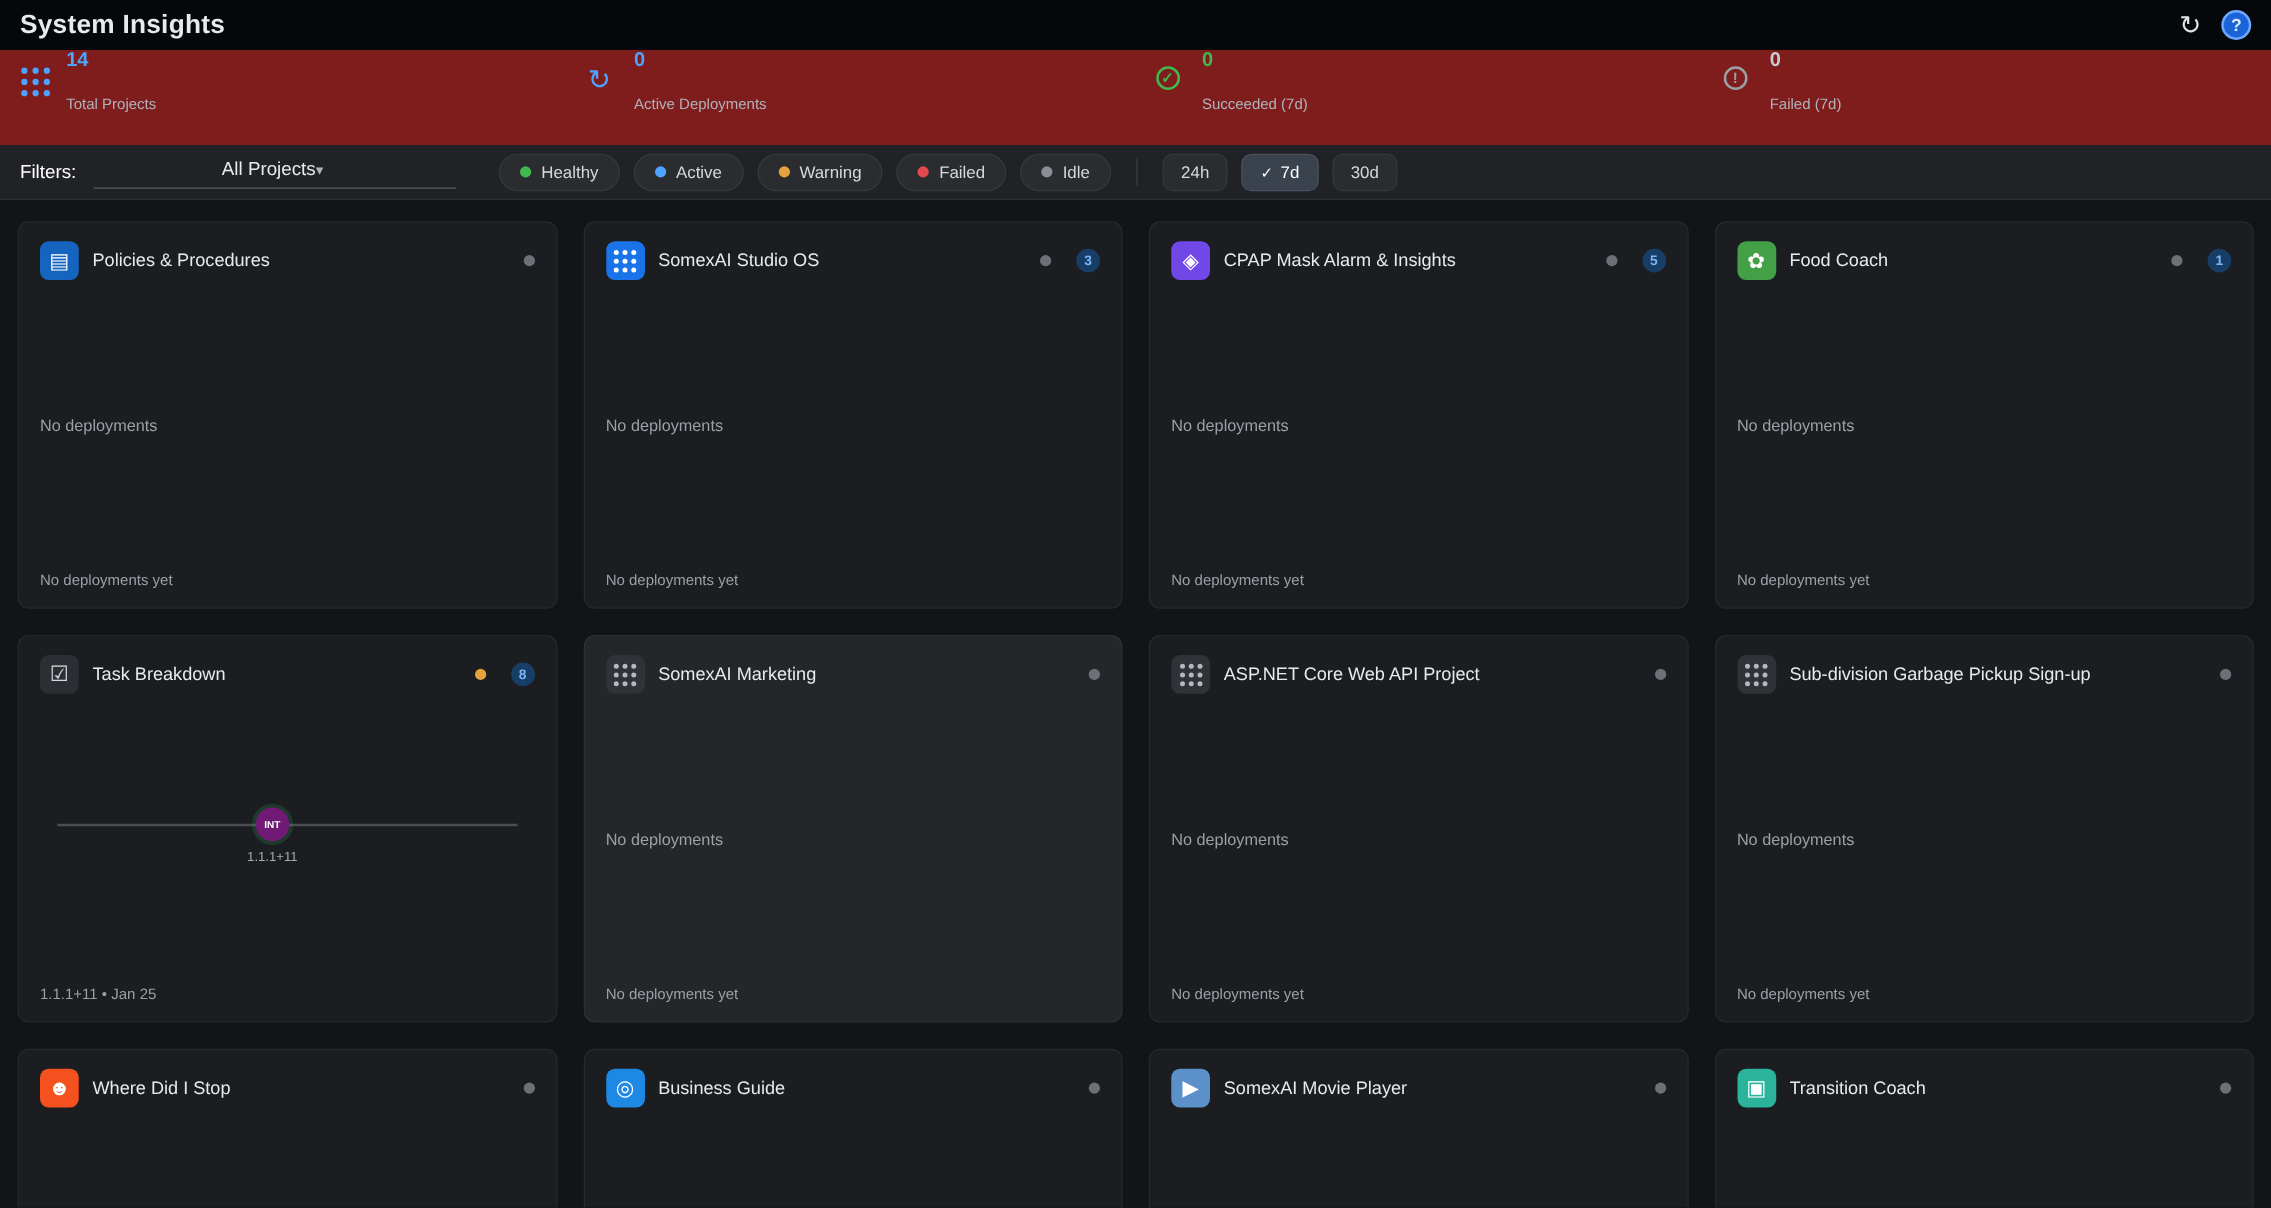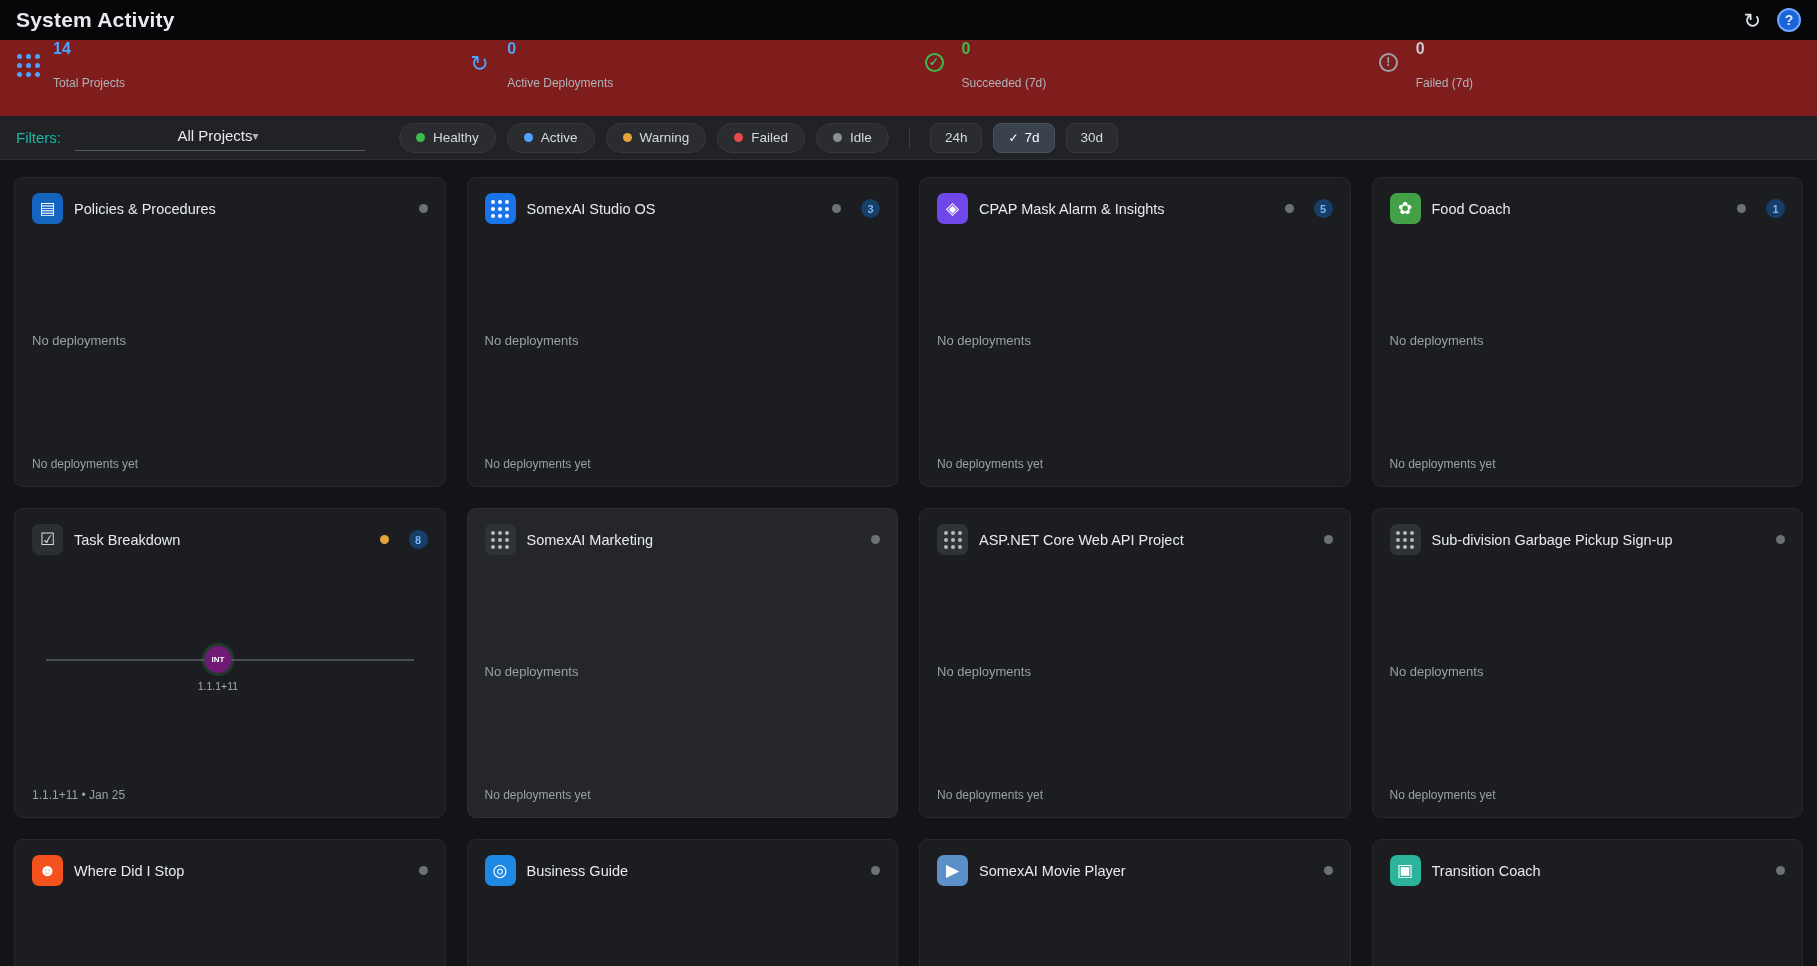--- a/index.html
+++ b/index.html
@@ -49,21 +49,21 @@
     font-size:12px; font-weight:700;
   }
   .stat-col { display:flex; flex-direction:column; }
   .stat-value { font-size:16px; font-weight:700; line-height:1.1; }
   .stat-label { font-size:12px; color:#aeb3b9; margin-top:18px; }
   
   .filters {
     height:44px; background:#202226; border-bottom:1px solid #2d2f33;
     display:flex; align-items:center; padding:0 16px; gap:14px;
   }
-  .filters-label { font-size:15px; color:#14b8a6; }
+  .filters-label { font-size:15px; color:#ffffff; }
   .select {
     width:290px; display:flex; align-items:center; justify-content:center;
     border-bottom:1px solid #5a5e64; padding:3px 6px 6px 2px;
     font-size:15px; cursor:pointer;
   }
   .caret { color:#aeb3b9; font-size:12px; }
   .pills { display:flex; gap:11px; margin-left:20px; }
   .pill {
     height:30px; display:flex; align-items:center; gap:8px; padding:0 16px;
     background:#2a2c30; border:1px solid #36383d; border-radius:16px;
@@ -120,21 +120,21 @@
   }
   .tl-version {
     position:absolute; top:40px; transform:translateX(-50%);
     font-size:10.5px; color:#a7abb0; white-space:nowrap;
   }
 </style>
 </head>
 <body>
 
 <header class="topbar">
-  <h1>System Activity</h1>
+  <h1>System Insights</h1>
   <div class="header-actions">
     <span class="refresh-ic">↻</span>
     <span class="help-ic">?</span>
   </div>
 </header>
 
 <section class="stats" id="stats">
     <div class="stat">
     <span class="stat-icon" style="color: rgb(77, 163, 255);">
         <span class="dots"></span>

